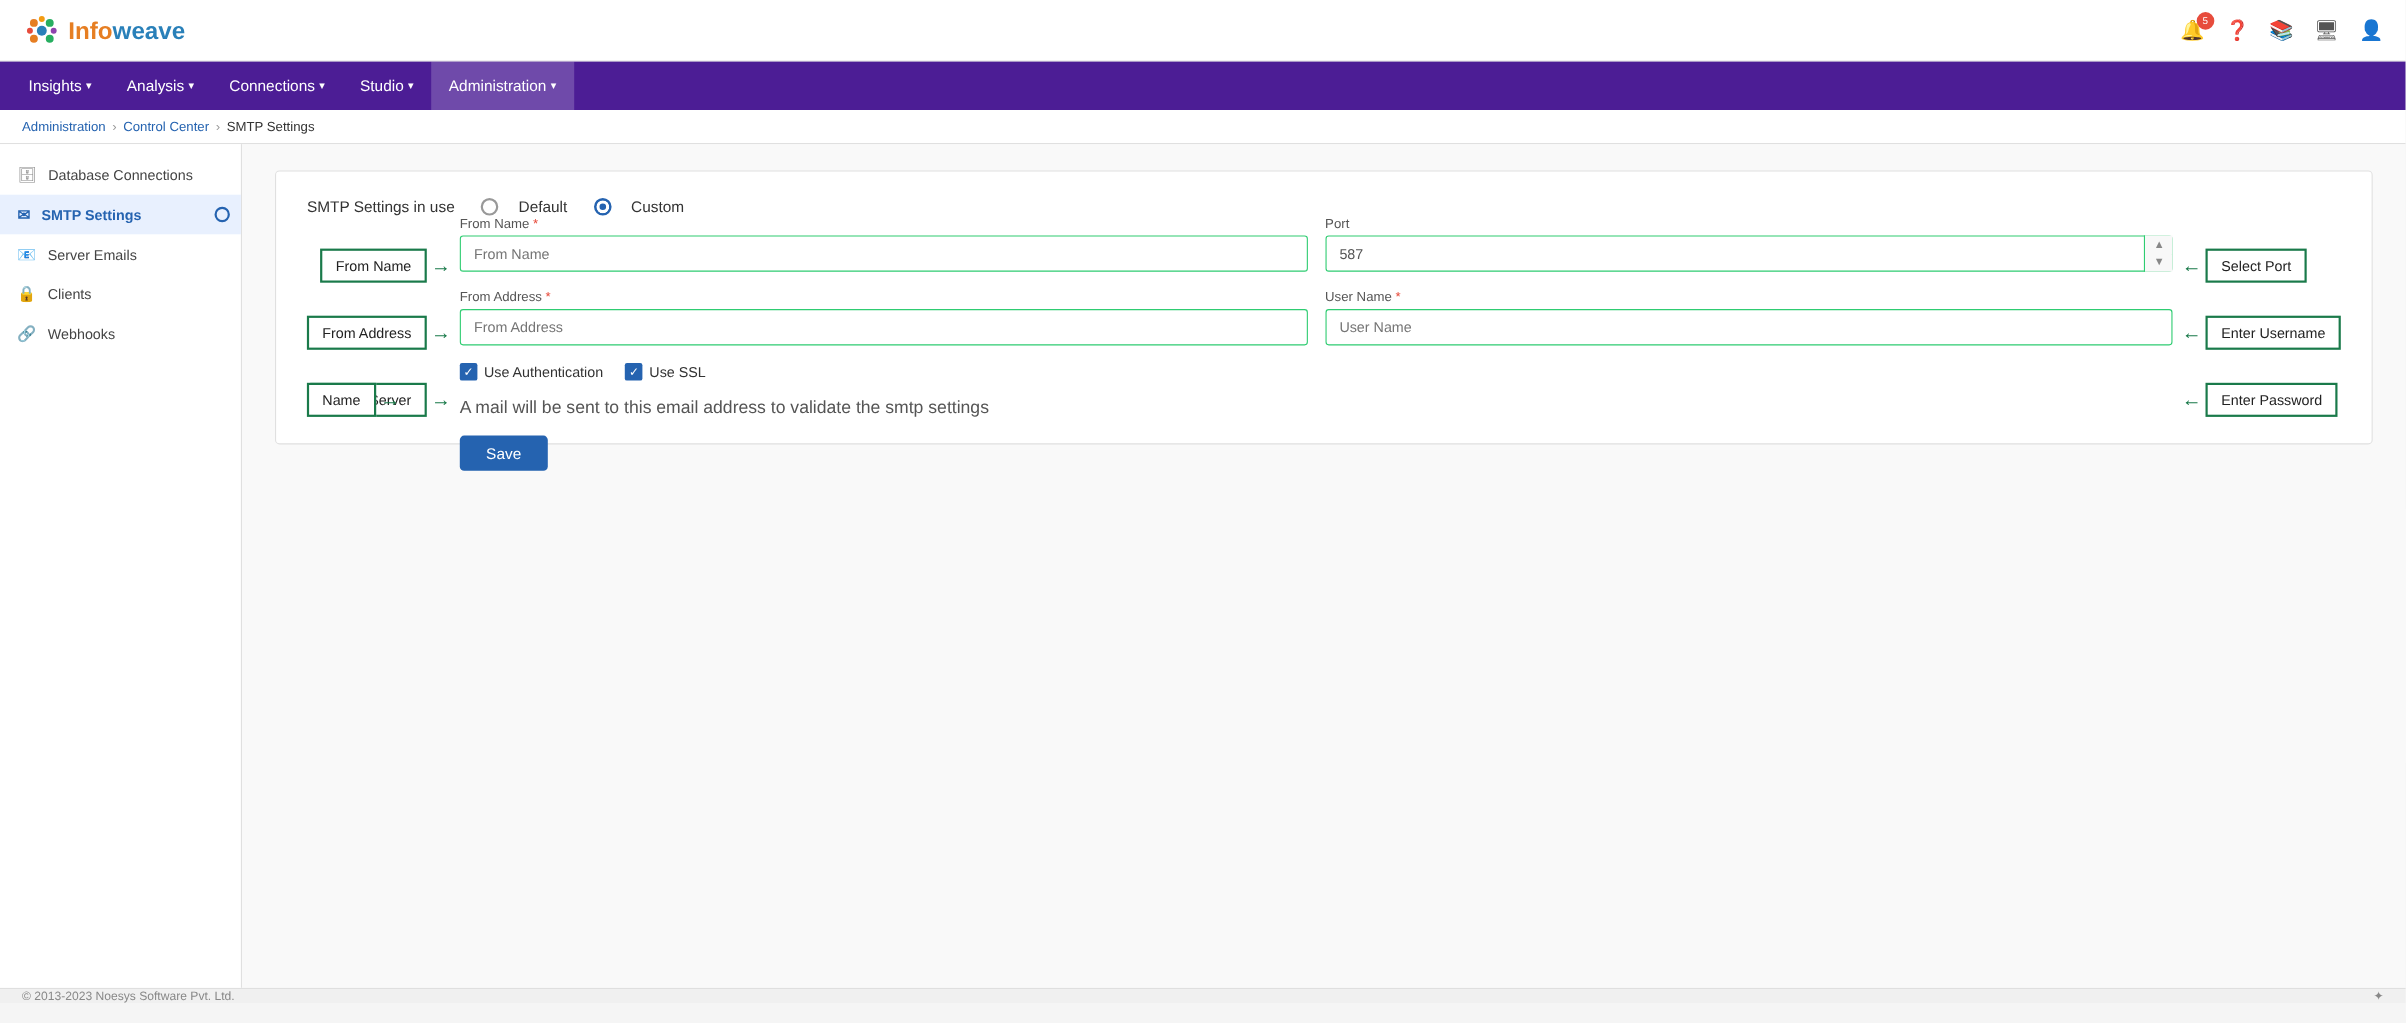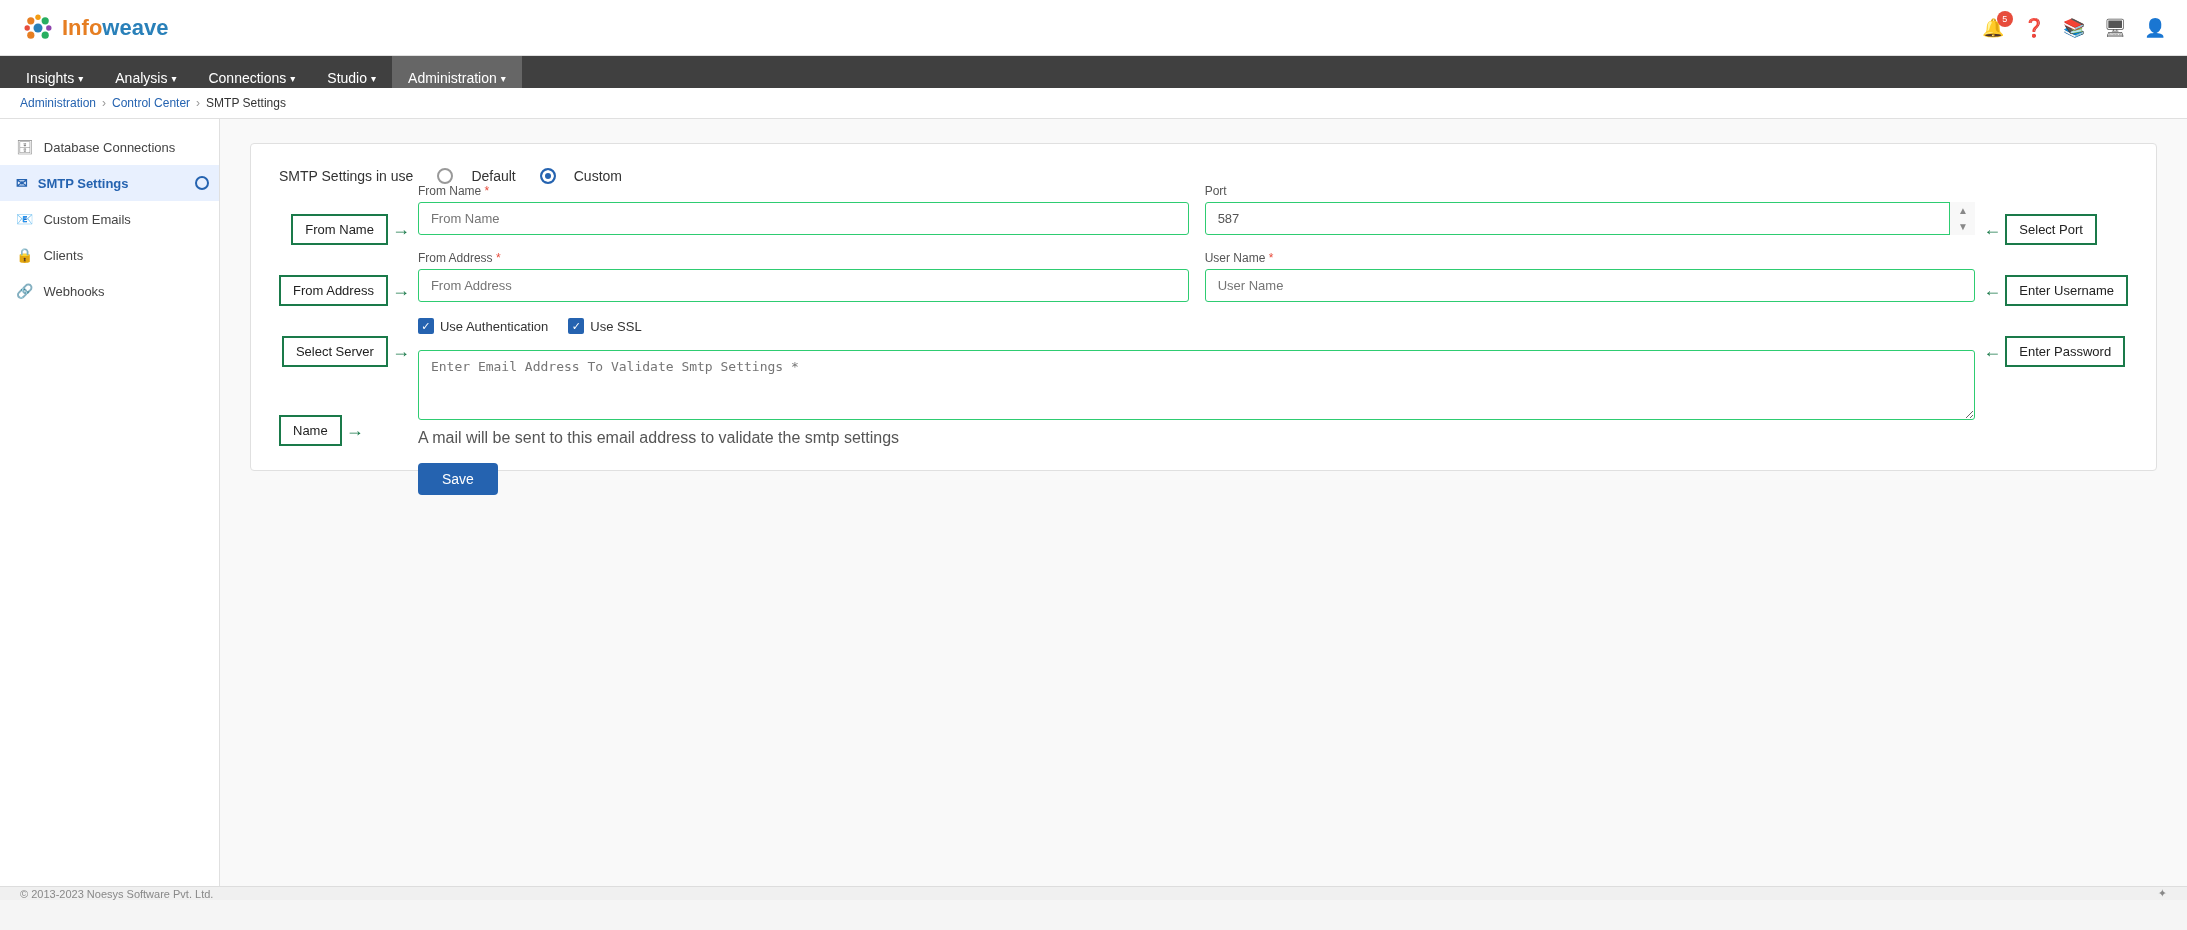--- a/index.html
+++ b/index.html
@@ -41,24 +41,24 @@
       background: #e74c3c;
       color: #fff;
       border-radius: 50%;
       font-size: 9px;
       width: 16px; height: 16px;
       display: flex; align-items: center; justify-content: center;
     }
 
     
     .nav-bar {
-      background: #404040;
-      height: 32px;
-      display: flex;
-      align-items: flex-start;
+      background: #4c1d95;
+      height: 44px;
+      display: flex;
+      align-items: flex-end;
       padding: 0 10px;
     }
     .nav-item {
       color: #fff;
       padding: 0 16px;
       height: 44px;
       display: flex;
       align-items: center;
       cursor: pointer;
       font-size: 14px;
@@ -331,21 +331,21 @@
     <div class="sidebar-item">
       <span class="sidebar-icon">🗄</span>
       <span>Database Connections</span>
     </div>
     <div class="sidebar-item active">
       <span class="sidebar-icon">✉</span>
       <span>SMTP Settings</span>
     </div>
     <div class="sidebar-item">
       <span class="sidebar-icon">📧</span>
-      <span>Custom Emails</span>
+      <span>Server Emails</span>
     </div>
     <div class="sidebar-item">
       <span class="sidebar-icon">🔒</span>
       <span>Clients</span>
     </div>
     <div class="sidebar-item">
       <span class="sidebar-icon">🔗</span>
       <span>Webhooks</span>
     </div>
   </div>
@@ -435,21 +435,20 @@
               <span>Use Authentication</span>
             </label>
             <label class="checkbox-label">
               <div class="checkbox-box">✓</div>
               <span>Use SSL</span>
             </label>
           </div>
 
           
           <div class="email-section">
-            <textarea class="email-textarea" placeholder="Enter Email Address To Validate Smtp Settings *" style=""></textarea>
             <div class="email-hint">A mail will be sent to this email address to validate the smtp settings</div>
           </div>
 
           <button class="save-btn">Save</button>
         </div>
 
         <div style="display:flex; flex-direction:column; padding-left:8px; gap:0; align-items:flex-start;">
 
           <div style="display:flex; align-items:center; margin-top:30px; margin-bottom:30px;">
             <span style="color:#1a7a4a; font-size:18px; margin-right:4px;">←</span>

